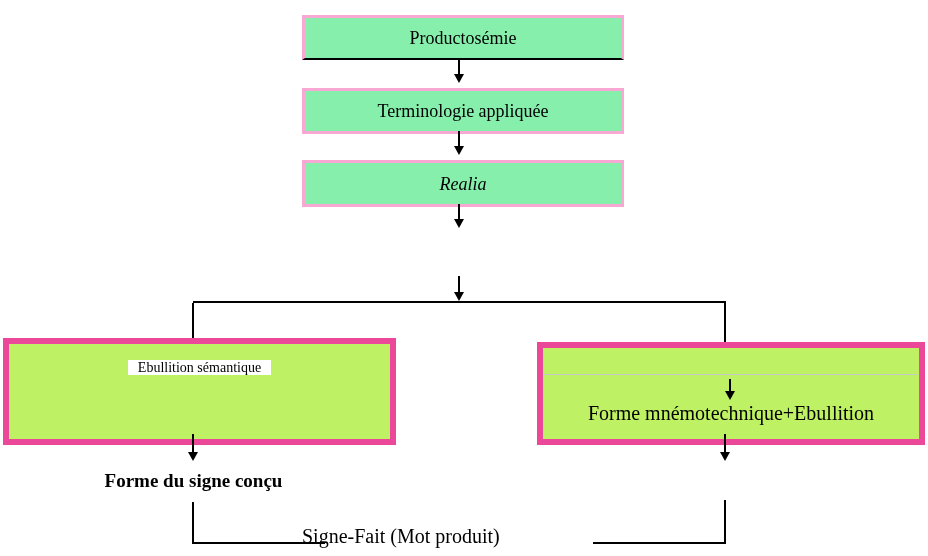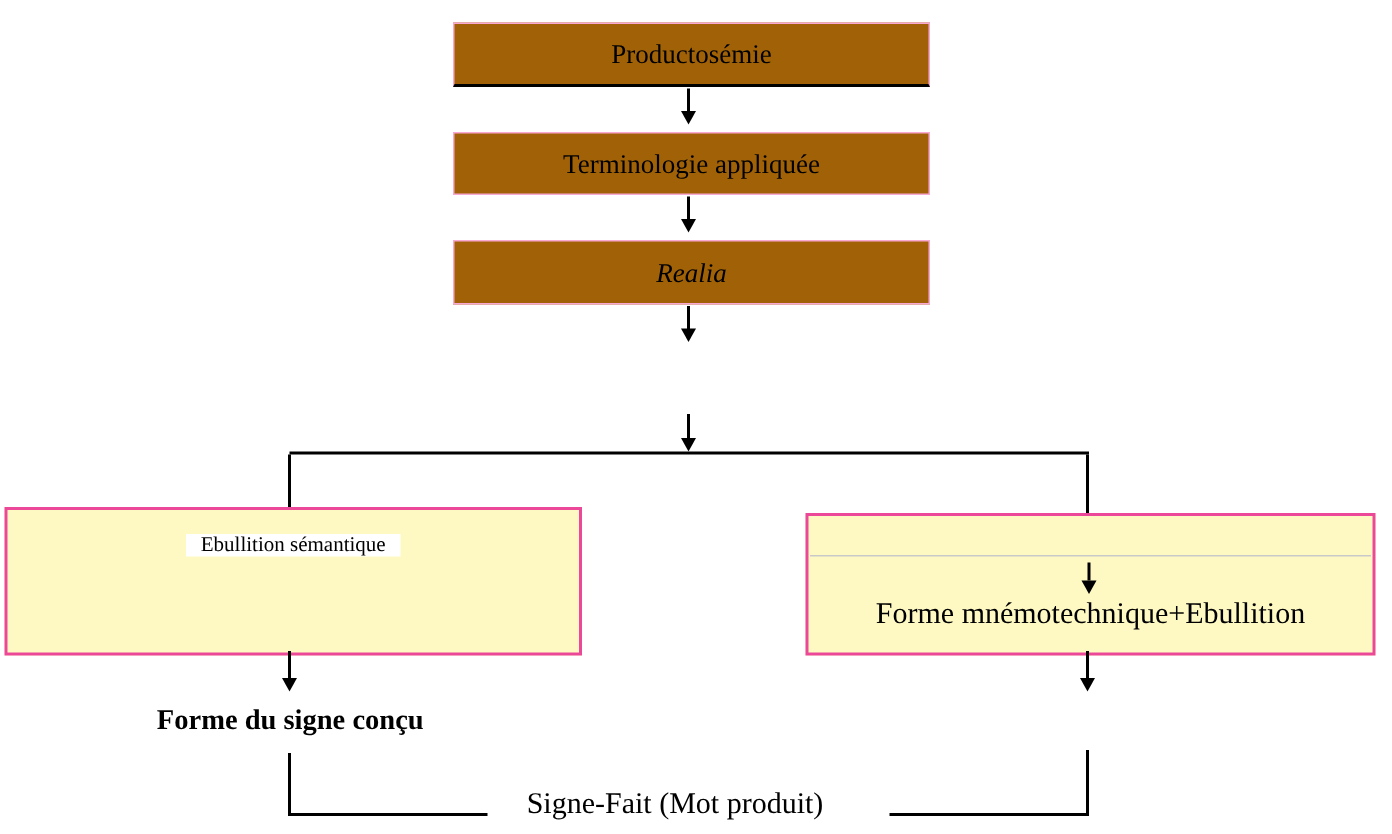--- a/index.html
+++ b/index.html
@@ -11,22 +11,22 @@
     font-family: "Liberation Serif", "DejaVu Serif", serif;
     color: #000000;
     overflow: hidden;
   }
   
   .tbox {
     position: absolute;
     left: 302px;
     width: 316px;
     height: 40px;
-    border: 1px solid #f9a8d4;
-    background: #a16207;
+    border: 3px solid #f9a8d4;
+    background: #86efac;
     display: flex;
     align-items: center;
     justify-content: center;
     font-size: 18px;
     line-height: 1;
   }
   .tbox.first { border-bottom: 2px solid #000000; height: 40px; }
   .tbox.italic { font-style: italic; }
 
   
@@ -43,22 +43,22 @@
     border-top: 9px solid #000000;
   }
 
   
   .hline { position: absolute; height: 2px; background: #000000; }
   .vline { position: absolute; width: 2px; background: #000000; }
 
   
   .bbox {
     position: absolute;
-    border: 2px solid #ec4899;
-    background: #fef9c3;
+    border: 6px solid #ec4899;
+    background: #bef264;
   }
   #left-branch-box  { left: 3px;   top: 338px; width: 381px; height: 95px; }
   #right-branch-box { left: 537px; top: 342px; width: 376px; height: 91px; }
   .bheading {
     position: absolute;
     left: 0; right: 0;
     text-align: center;
     font-size: 14px;
     line-height: 16px;
   }
@@ -91,22 +91,22 @@
     font-size: 19px;
     font-weight: bold;
     line-height: 24px;
   }
   #etymon-result-label { left: 3px;   top: 469px; width: 381px; }
   #signe-result-label  { left: 537px; top: 469px; width: 376px; }
 
   
   #signe-fait-label {
     position: absolute;
-    left: 292px; top: 523px; width: 316px;
-    text-align: center;
+    left: 302px; top: 523px; width: 316px;
+    text-align: left;
     font-size: 20px;
     line-height: 26px;
   }
 </style>
 </head>
 <body>
 
 <div id="canvas">
 
   <div class="tbox first" style="top:15px;">

